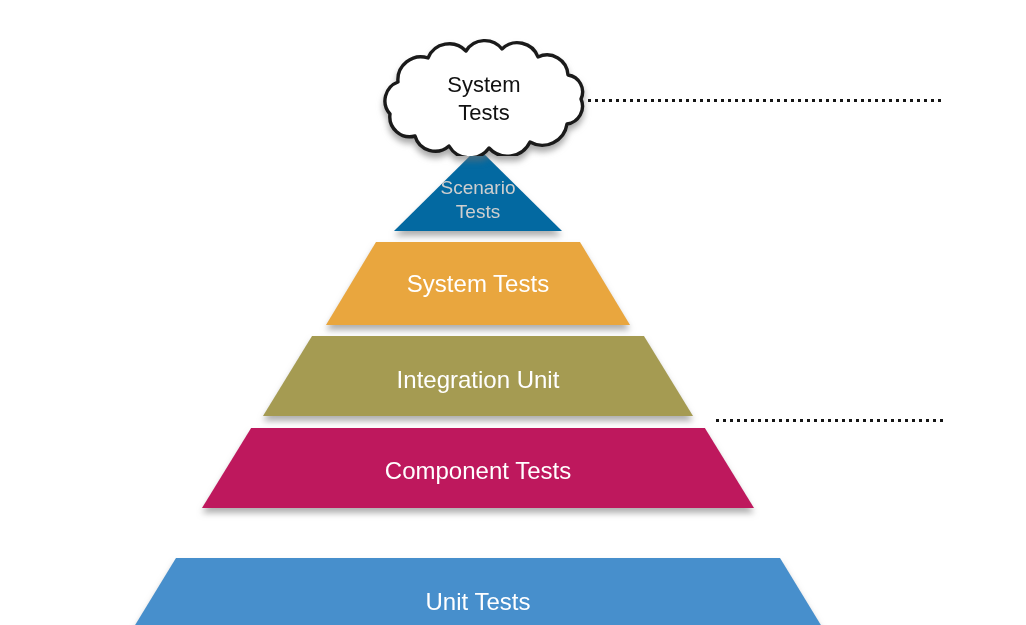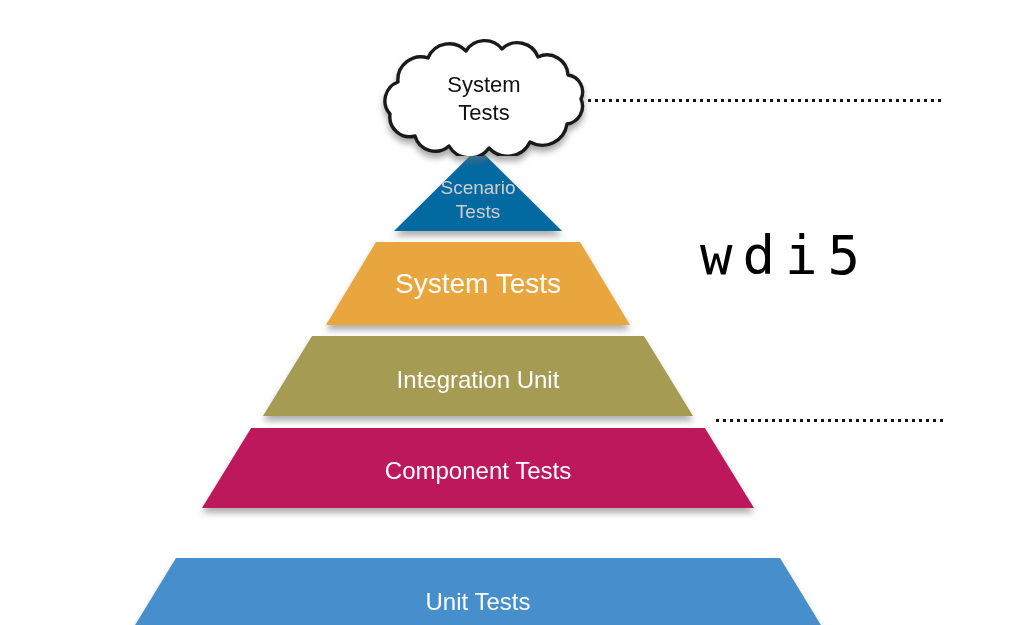--- a/index.html
+++ b/index.html
@@ -13,21 +13,21 @@
   
   .shadow-wrap{position:absolute;filter:drop-shadow(0 5px 3px rgba(110,110,110,0.55));}
   .shape{width:100%;height:100%;display:flex;align-items:center;justify-content:center;box-sizing:border-box;}
 
   
   .wrap-scenario{left:394px;top:148px;width:168px;height:83px;}
   .trap-scenario{clip-path:polygon(50% 0,100% 100%,0 100%);
     flex-direction:column;justify-content:flex-end;padding-bottom:7px;
     font-size:19px;line-height:24px;text-align:center;}
   .wrap-system{left:326px;top:242px;width:304px;height:83px;}
-  .trap-system{clip-path:polygon(16.45% 0,83.55% 0,100% 100%,0 100%);padding-top:0;font-size:28px;}
+  .trap-system{clip-path:polygon(16.45% 0,83.55% 0,100% 100%,0 100%);padding-top:0;font-size:24px;}
   .wrap-integration{left:263px;top:336px;width:430px;height:80px;}
   .trap-integration{clip-path:polygon(11.4% 0,88.6% 0,100% 100%,0 100%);padding-top:8px;font-size:24px;}
   .wrap-component{left:202px;top:428px;width:552px;height:80px;}
   .trap-component{clip-path:polygon(8.9% 0,91.1% 0,100% 100%,0 100%);padding-top:6px;font-size:24px;}
   .wrap-unit{left:126px;top:518px;width:704px;height:82px;}
   .trap-unit{clip-path:polygon(7.1% 0,92.9% 0,100% 100%,0 100%);padding-top:6px;font-size:24px;margin-top:40px;}
 
   
   .cloud-svg{position:absolute;left:378px;top:38px;width:212px;height:118px;
     filter:drop-shadow(0 5px 3px rgba(110,110,110,0.6));z-index:5;}
@@ -99,15 +99,14 @@
          A25,25 0 0 1 111,110
          A24,24 0 0 1 71,108
          A21,21 0 0 1 37,98
          A20,20 0 0 1 12,76 Z" fill="#FFFFFF" stroke="#1A1A1A" stroke-width="3.4" stroke-linejoin="round"></path>
   </svg>
   <div class="cloud-label">
     <span>System</span>
     <span>Tests</span>
   </div>
 
-  <div class="wdi5">wdi5</div>
 
 </div>
 
 </body></html>

